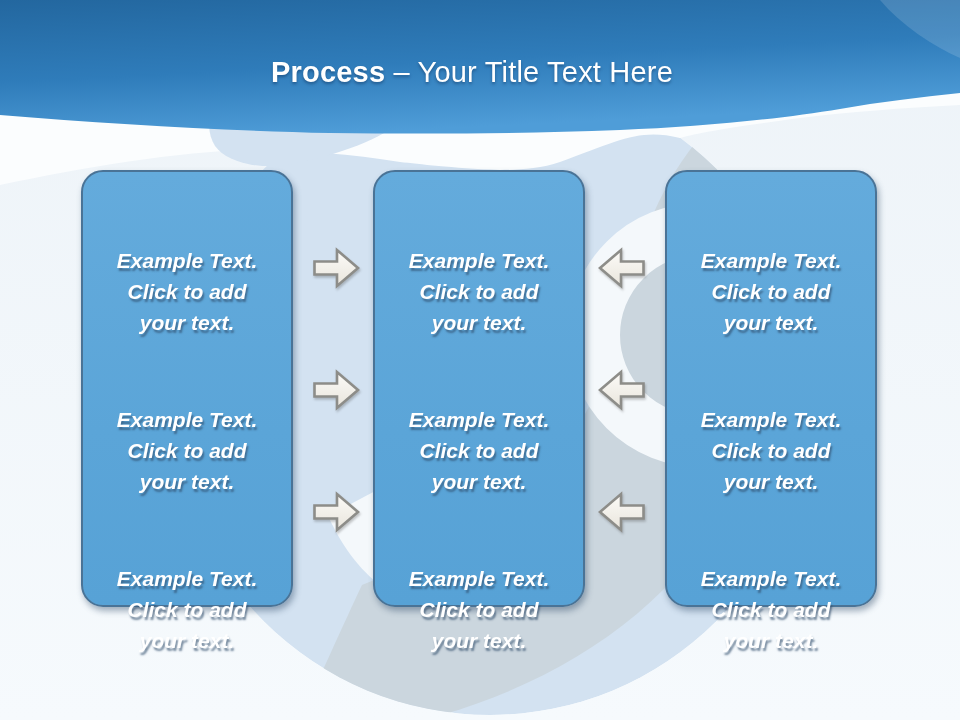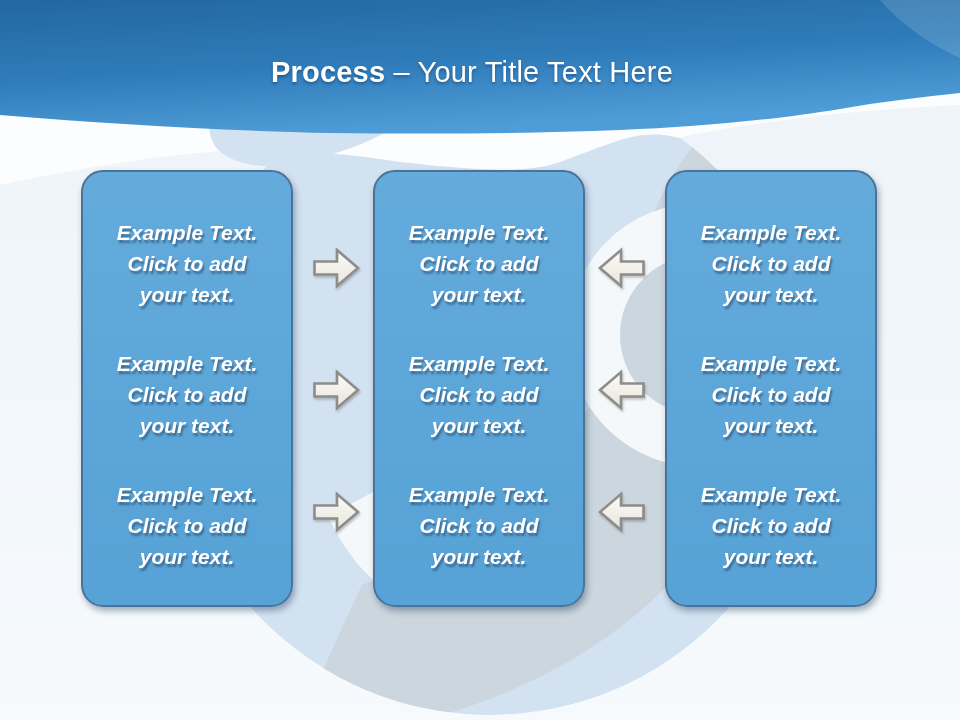--- a/index.html
+++ b/index.html
@@ -33,20 +33,21 @@
     padding:45px 6px 0;gap:38px;
   }
   .pbox.col1{left:81px;}
   .pbox.col2{left:373px;}
   .pbox.col3{left:665px;}
   .txt{
     white-space:pre-line;text-align:center;
     font-style:italic;font-weight:600;
     font-size:21px;line-height:31px;color:#ffffff;
     text-shadow:1.5px 2.5px 2px rgba(45,75,105,.62);
+    margin-top:28px;
   }
 
   
   .arrow{
     position:absolute;width:47px;height:44px;
     filter:drop-shadow(1px 2px 1px rgba(70,70,70,.30));
   }
   .gap1{left:313px;}
   .gap2{left:598px;}
   .row1{top:246px;}

